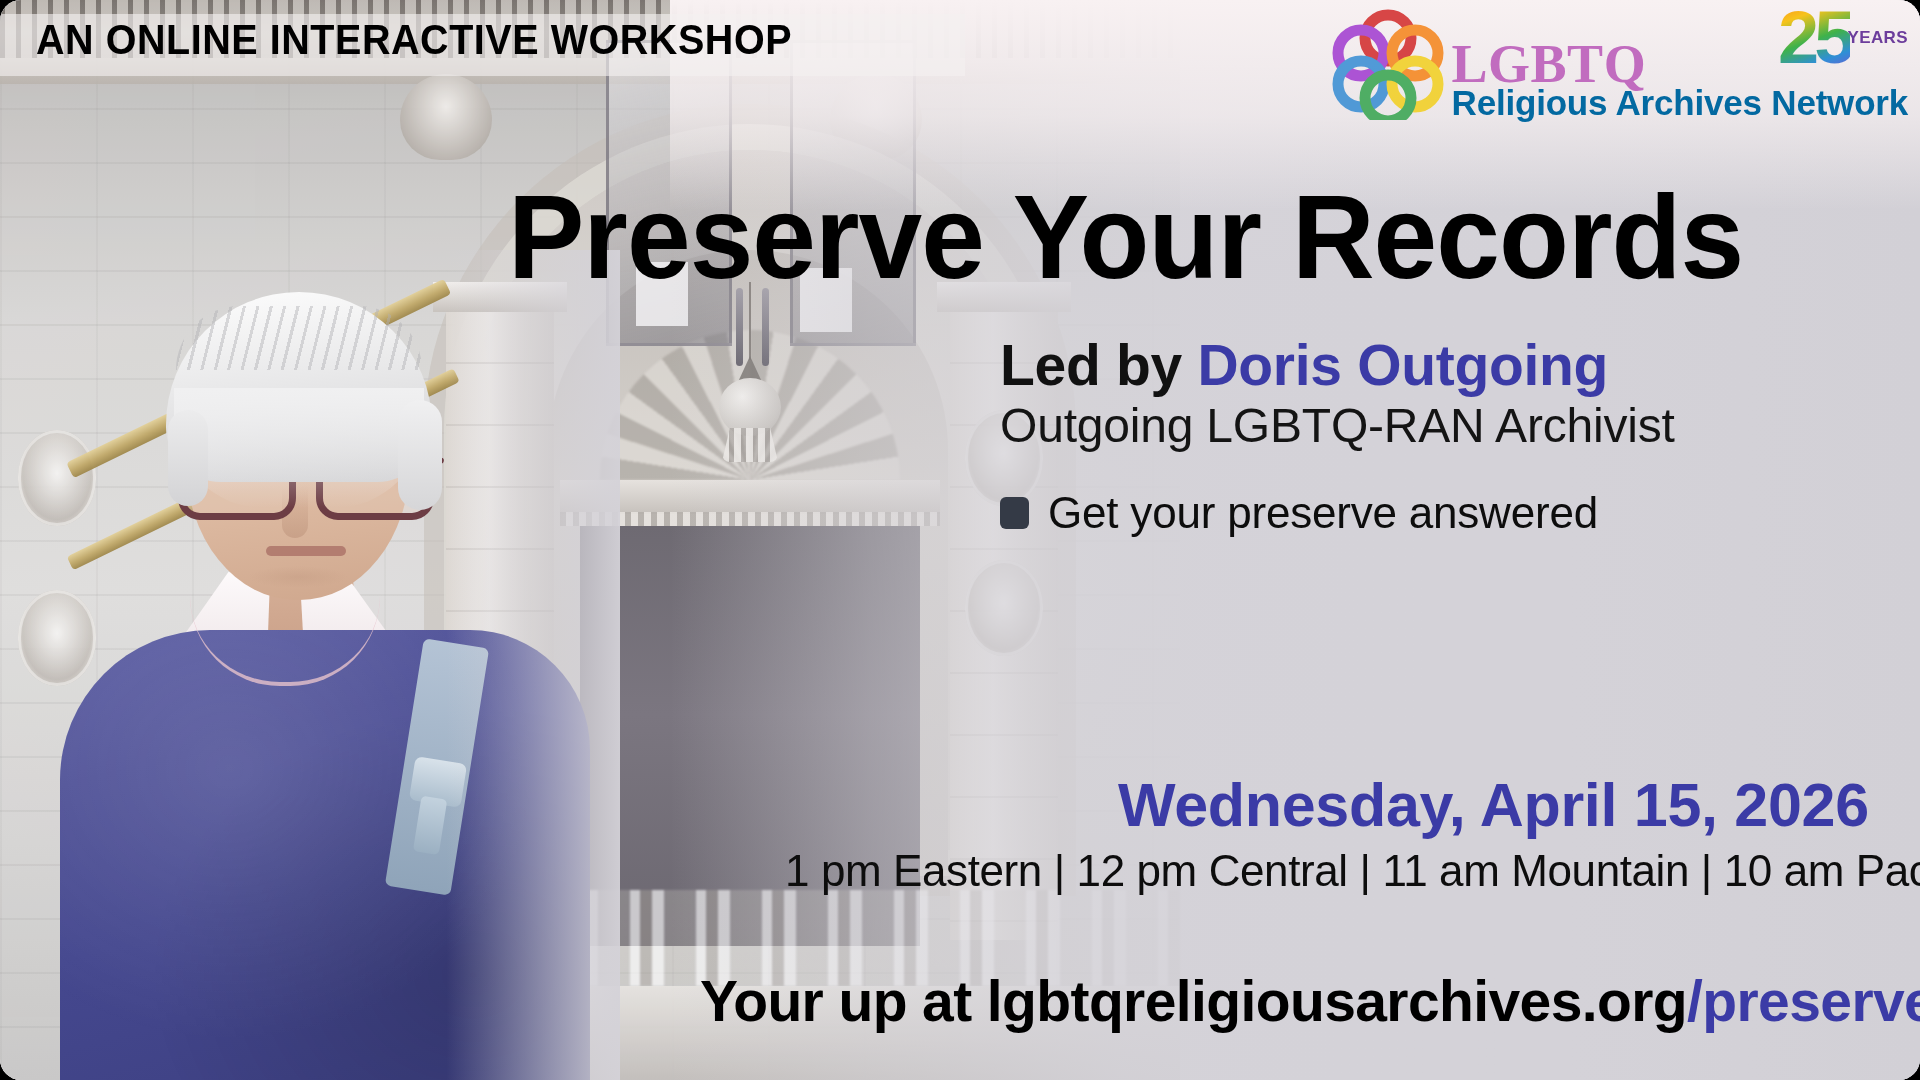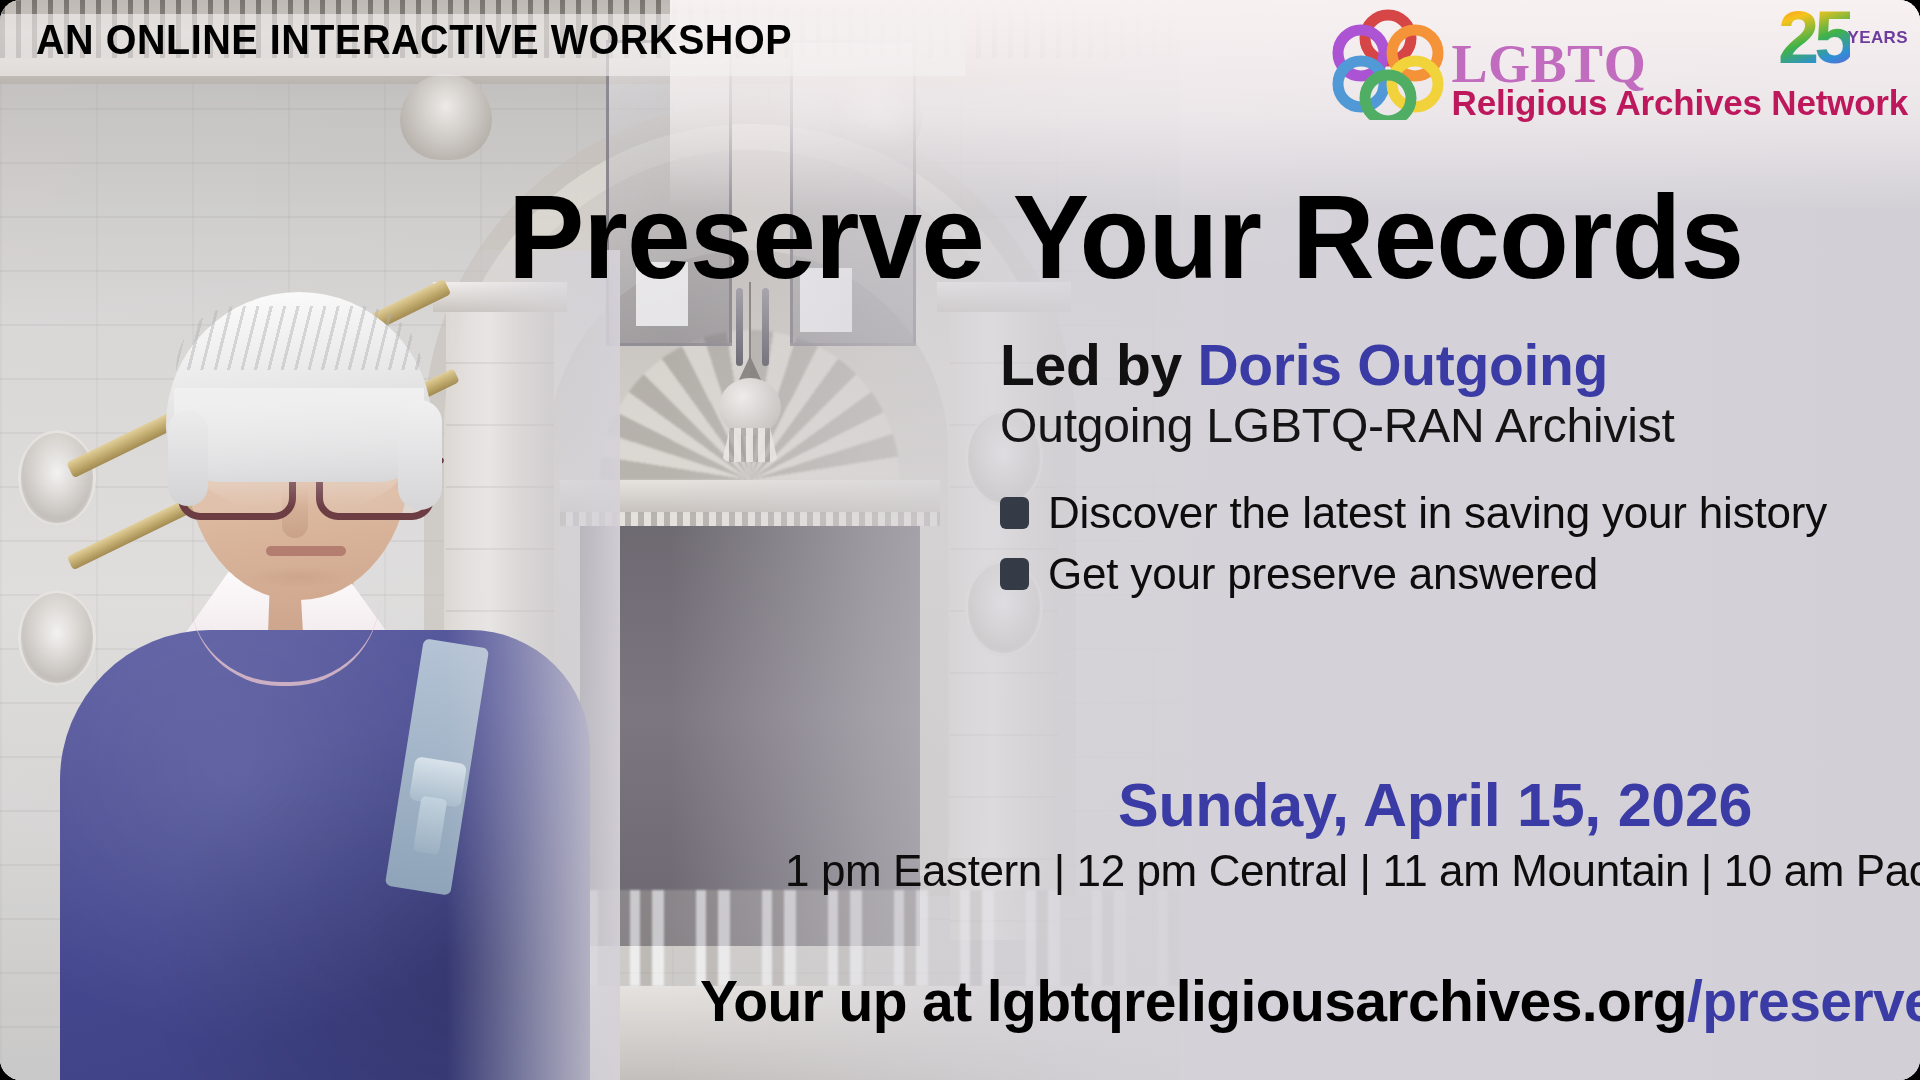--- a/index.html
+++ b/index.html
@@ -317,21 +317,21 @@
   
   .logo{position:absolute;right:12px;top:8px;height:112px;display:flex;align-items:flex-end;}
   .rings{position:relative;width:116px;height:112px;flex:0 0 auto;margin-right:6px;}
   .logo-type{display:flex;flex-direction:column;line-height:.96;margin-top:4px;}
   .logo-lgbtq{
     font-family:"Liberation Serif",serif;font-weight:bold;font-size:54px;
     color:#c16cbf;letter-spacing:.5px;
   }
   .logo-ran{
     font-family:"Liberation Sans",sans-serif;font-weight:bold;font-size:35px;
-    color:#be185d;letter-spacing:-.2px;margin-top:-4px;
+    color:#0369a1;letter-spacing:-.2px;margin-top:-4px;
   }
   .badge25{position:absolute;right:14px;top:2px;width:128px;height:72px;}
   .num25{
     font-family:"Liberation Sans",sans-serif;font-weight:bold;font-size:74px;line-height:72px;
     background:linear-gradient(160deg,#ff7a18 0%,#f6c31c 26%,#3fb24a 52%,#2f8fd6 74%,#8e3fd0 100%);
     -webkit-background-clip:text;background-clip:text;color:transparent;
     letter-spacing:-5px;
   }
   .years{
     position:absolute;right:-2px;top:26px;
@@ -488,28 +488,24 @@
 
   <div class="ledby">
     <span>Led by </span><span class="name">Doris Outgoing</span>
   </div>
 
   <div class="subtitle">Outgoing LGBTQ-RAN Archivist</div>
 
   <div class="bullets">
     <div class="bullet">
       <span class="sq"></span>
-      <span class="txt">Discover the latest in saving your history</span>
-    </div>
-    <div class="bullet">
-      <span class="sq"></span>
       <span class="txt">Get your preserve answered</span>
     </div>
   </div>
 
-  <div class="date">Sunday, April 15, 2026</div>
+  <div class="date">Wednesday, April 15, 2026</div>
   <div class="times">1 pm Eastern | 12 pm Central | 11 am Mountain | 10 am Pacific</div>
 
   <div class="signup">
     <span>Your up at lgbtqreligiousarchives.org</span><span class="slug">/preserve</span>
   </div>
 
 </div>
 
 </body></html>

